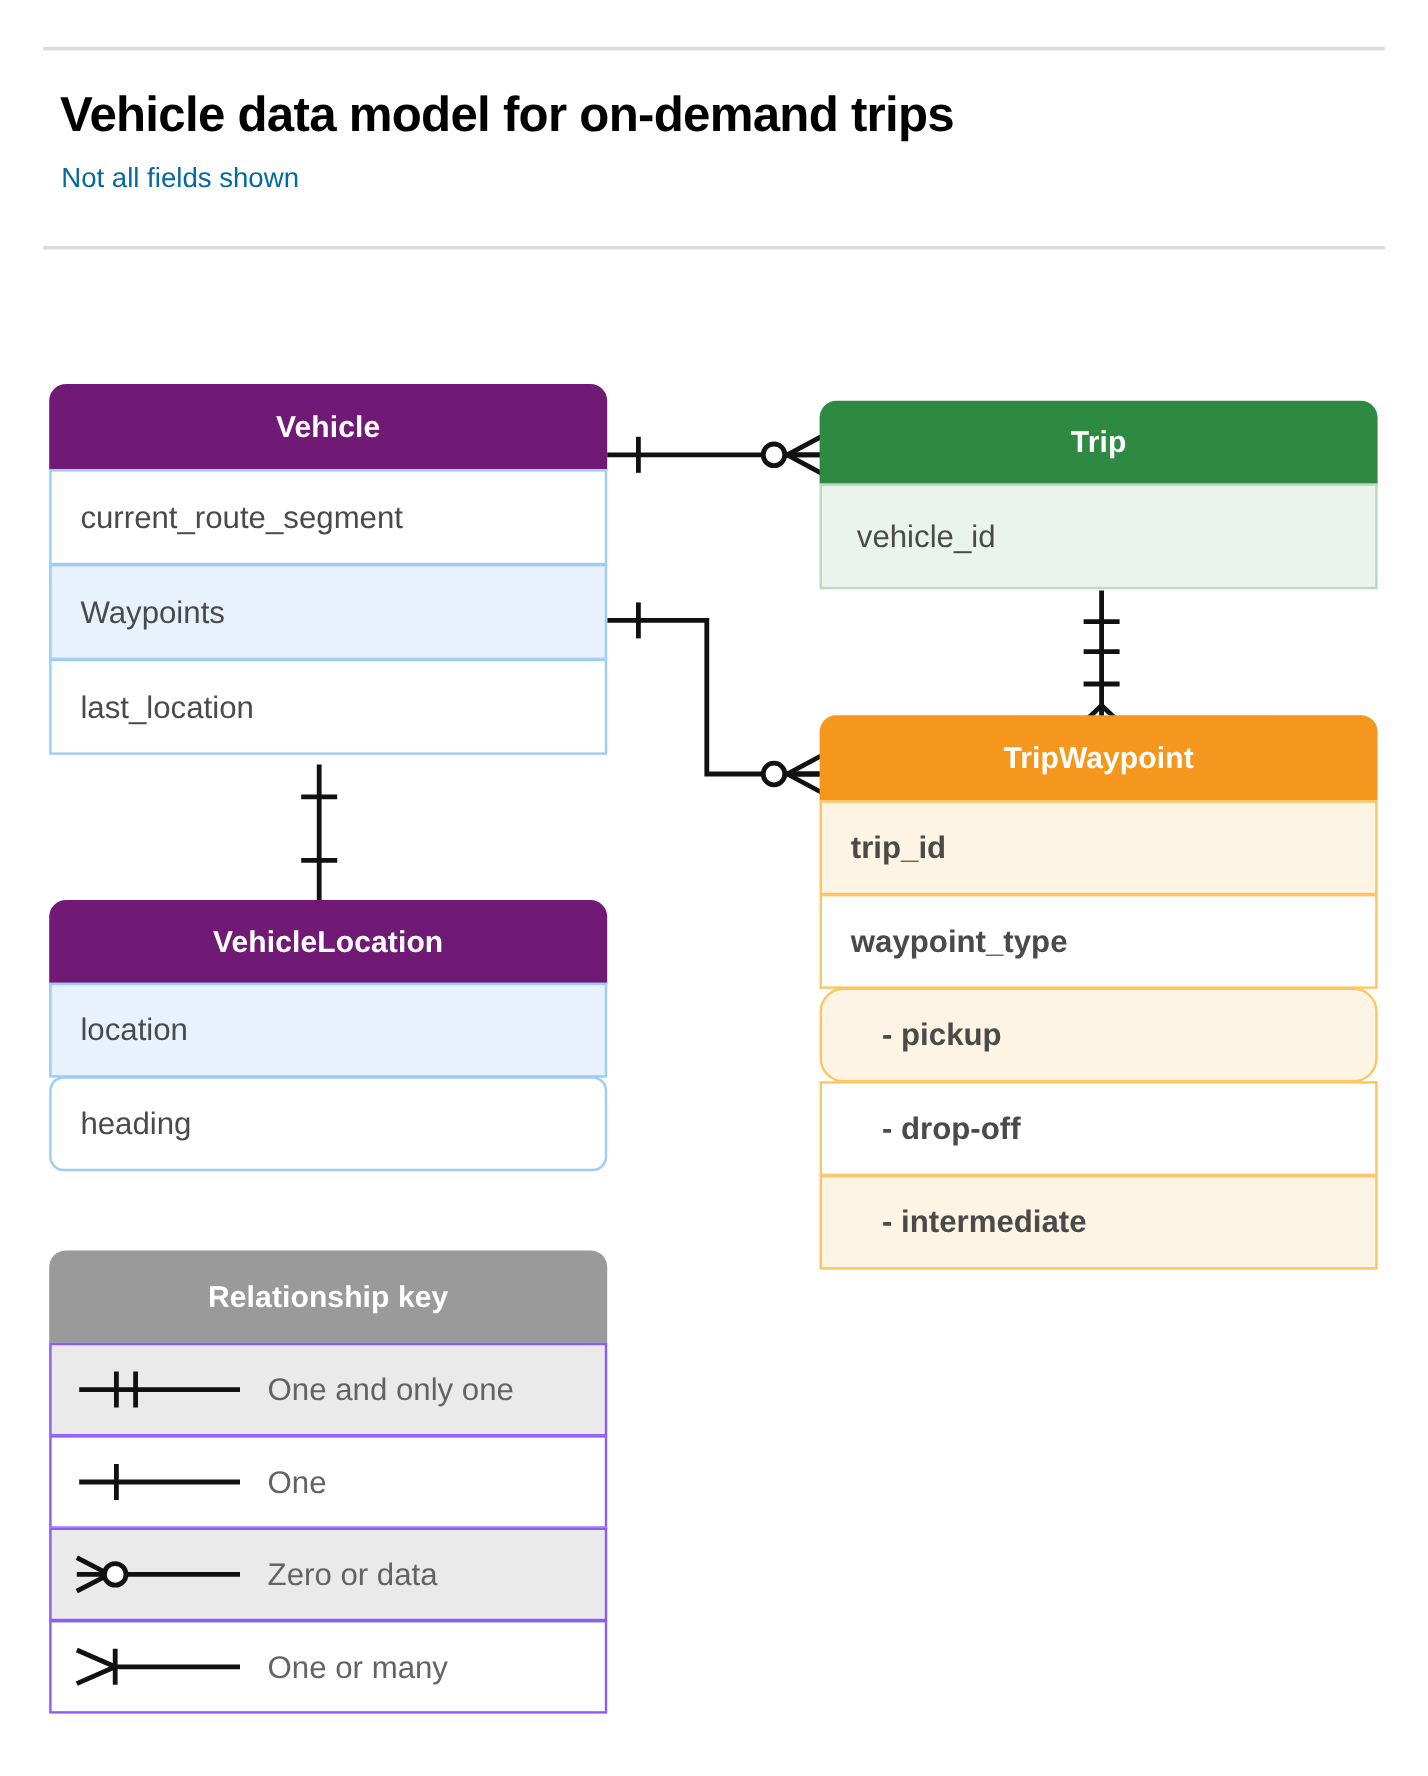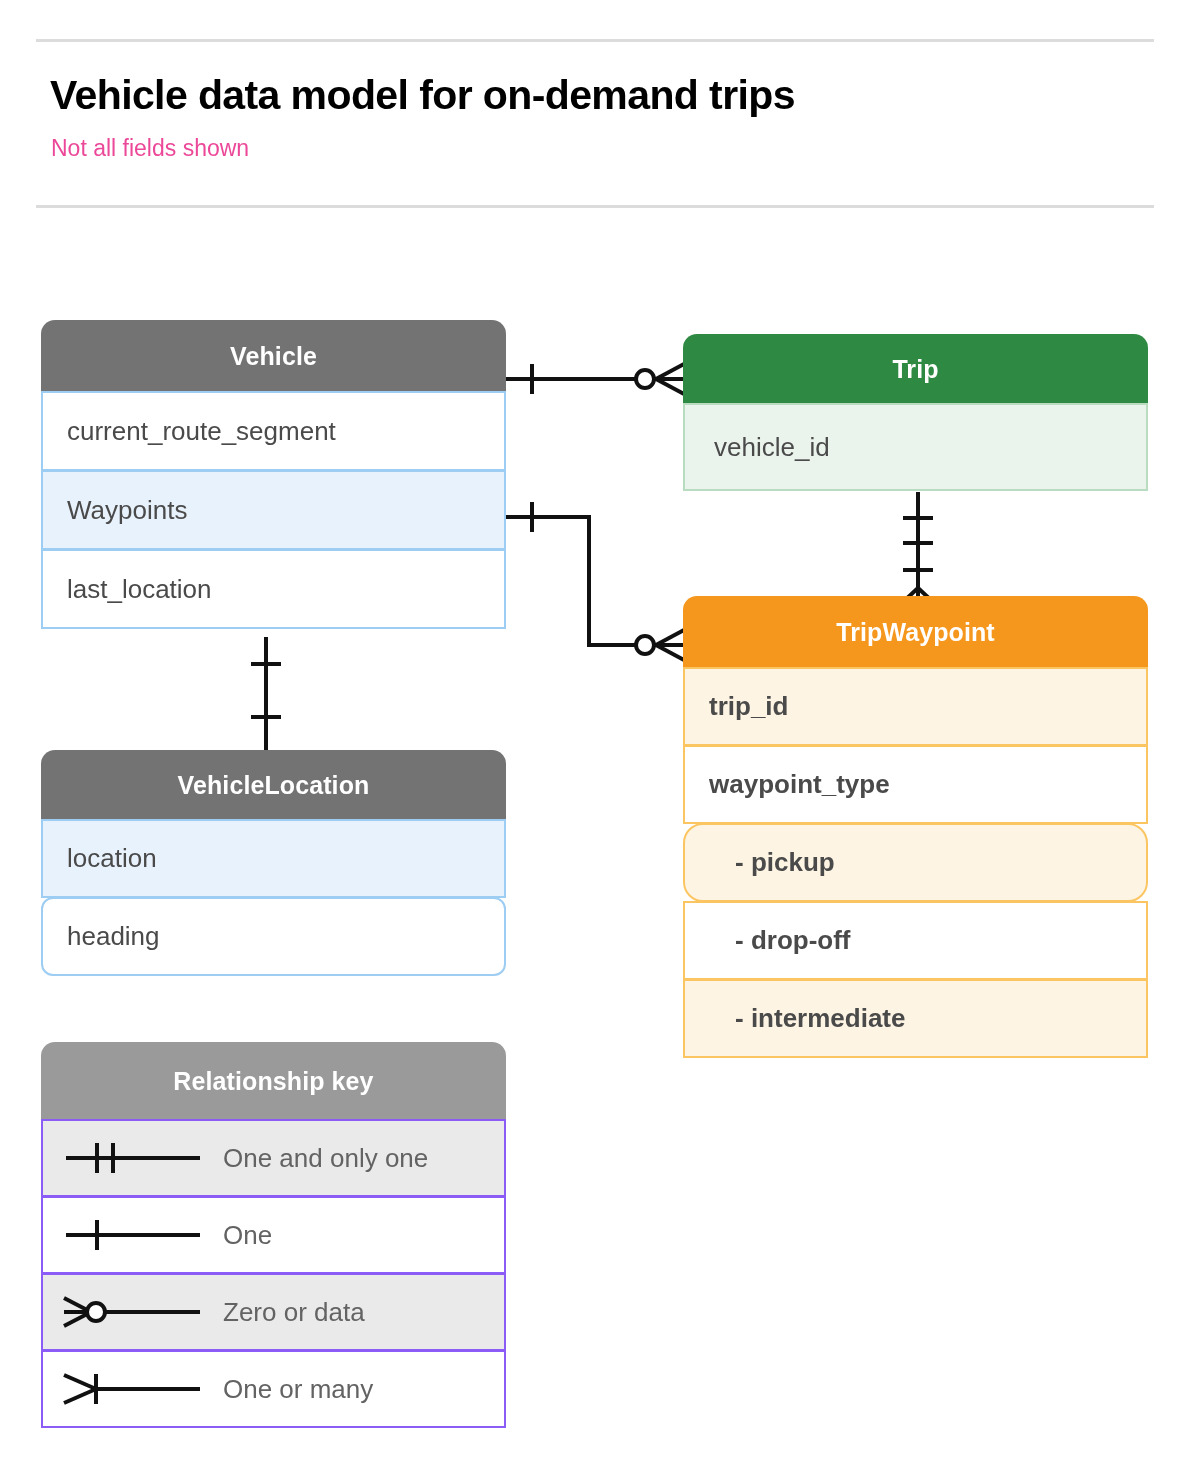--- a/index.html
+++ b/index.html
@@ -35,21 +35,21 @@
     font-weight: 700;
     color: #000000;
     letter-spacing: -0.6px;
     white-space: nowrap;
   }
   #page-subtitle {
     position: absolute;
     left: 51px; top: 135px;
     font-size: 23px;
     font-weight: 400;
-    color: #ec4899;
+    color: #0369a1;
     white-space: nowrap;
   }
 
   
   .entity {
     position: absolute;
     box-sizing: border-box;
   }
   .entity-header {
     box-sizing: border-box;
@@ -67,21 +67,21 @@
     display: flex;
     align-items: center;
     font-size: 26px;
     color: #4a4a4a;
     padding-left: 24px;
     margin-top: -1px;
   }
   .entity-row.indent { padding-left: 50px; }
 
   
-  .theme-blue .entity-header { background: #737373; }
+  .theme-blue .entity-header { background: #701a75; }
   .theme-blue .entity-row {
     border: 2px solid #9dcdf2;
     background: #ffffff;
   }
   .theme-blue .entity-row.alt { background: #e8f2fc; }
 
   
   .theme-green .entity-header { background: #2e8a42; }
   .theme-green .entity-row {
     border: 2px solid #b9dcc0;

